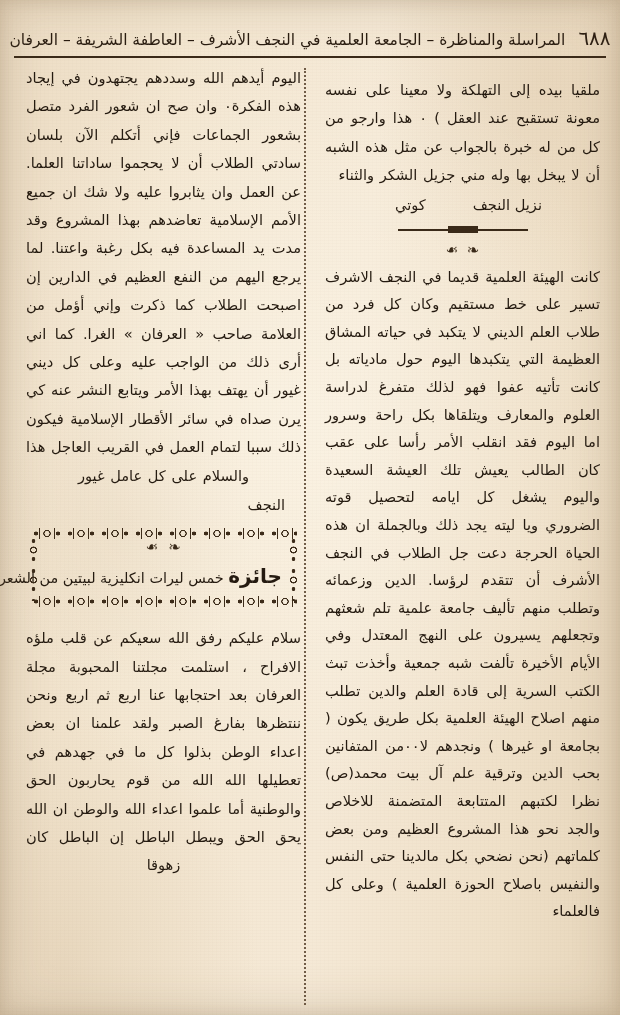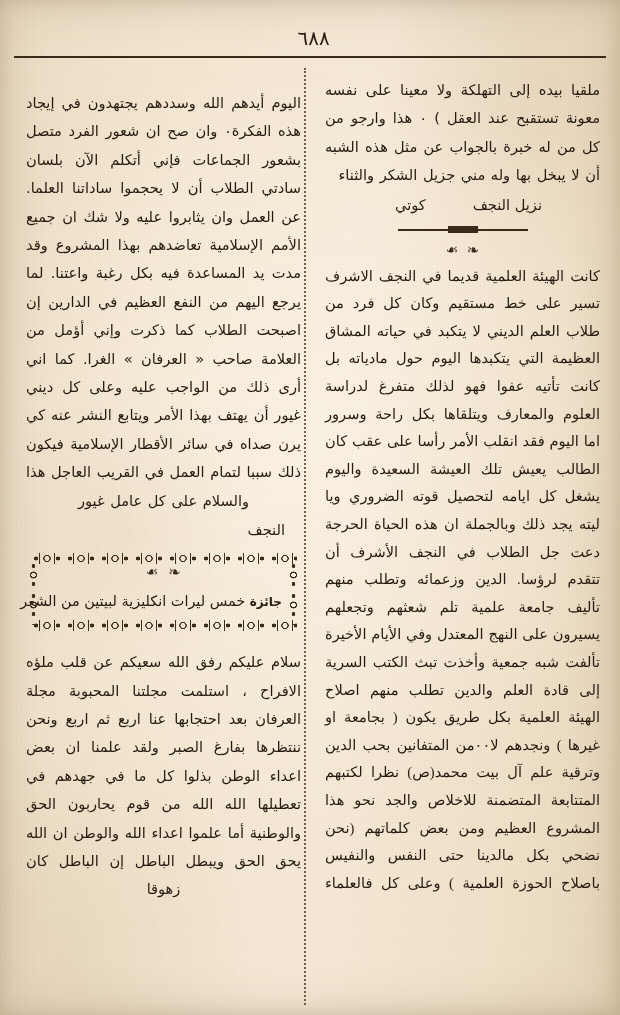--- a/index.html
+++ b/index.html
@@ -94,21 +94,21 @@
     gap: 0;
   }
 
   .col {
     width: 297px;
     position: relative;
     box-sizing: border-box;
   }
 
   .col-right { padding: 0 10px 0 12px; margin-top: 12px; }
-  .col-left  { padding: 0 12px 0 10px; margin-top: 25px; }
+  .col-left  { padding: 0 12px 0 10px; }
 
   .colrule {
     position: absolute;
     top: 4px;
     bottom: 6px;
     right: 304px;
     width: 0;
     border-right: 2px dotted #594430;
     opacity: .85;
   }
@@ -116,21 +116,21 @@
   
   .para {
     font-size: 14.6px;
     line-height: 28.4px;
     text-align: justify;
     text-align-last: justify;
     word-spacing: 1px;
     margin: 0;
   }
 
-  .para.tight { line-height: 27.6px; font-family: Liberation Serif, serif; }
+  .para.tight { line-height: 27.6px; }
 
   .para.last-right { text-align-last: right; }
   .para.last-center { text-align-last: center; }
 
   .sig-line {
     display: flex;
     justify-content: space-between;
     align-items: baseline;
     font-size: 14.6px;
     line-height: 26px;
@@ -237,34 +237,35 @@
 
   .ornbox-line {
     font-size: 14.4px;
     line-height: 26px;
     text-align: center;
     white-space: nowrap;
     margin: 5px 0;
   }
 
   .ornbox-line .lead {
-    font-size: 12px;
+    font-size: 20px;
     font-weight: bold;
   }
 
   .gap-sm { height: 6px; }
   .gap-md { height: 11px; }
 </style>
 </head>
 <body>
 
 <div id="page">
 
   <div class="runhead">
     <span class="pageno">٦٨٨</span>
+    <span>المراسلة والمناظرة – الجامعة العلمية في النجف الأشرف – العاطفة الشريفة – العرفان</span>
   </div>
   <div class="headrule"></div>
 
   <div class="columns">
 
     <div class="col col-right">
 
       <p class="para last-right">ملقيا بيده إلى التهلكة ولا معينا على نفسه معونة تستقبح عند العقل ) ٠ هذا وارجو من كل من له خبرة بالجواب عن مثل هذه الشبه أن لا يبخل بها وله مني جزيل الشكر والثناء</p>
 
       <div class="sig-line indent-a">

